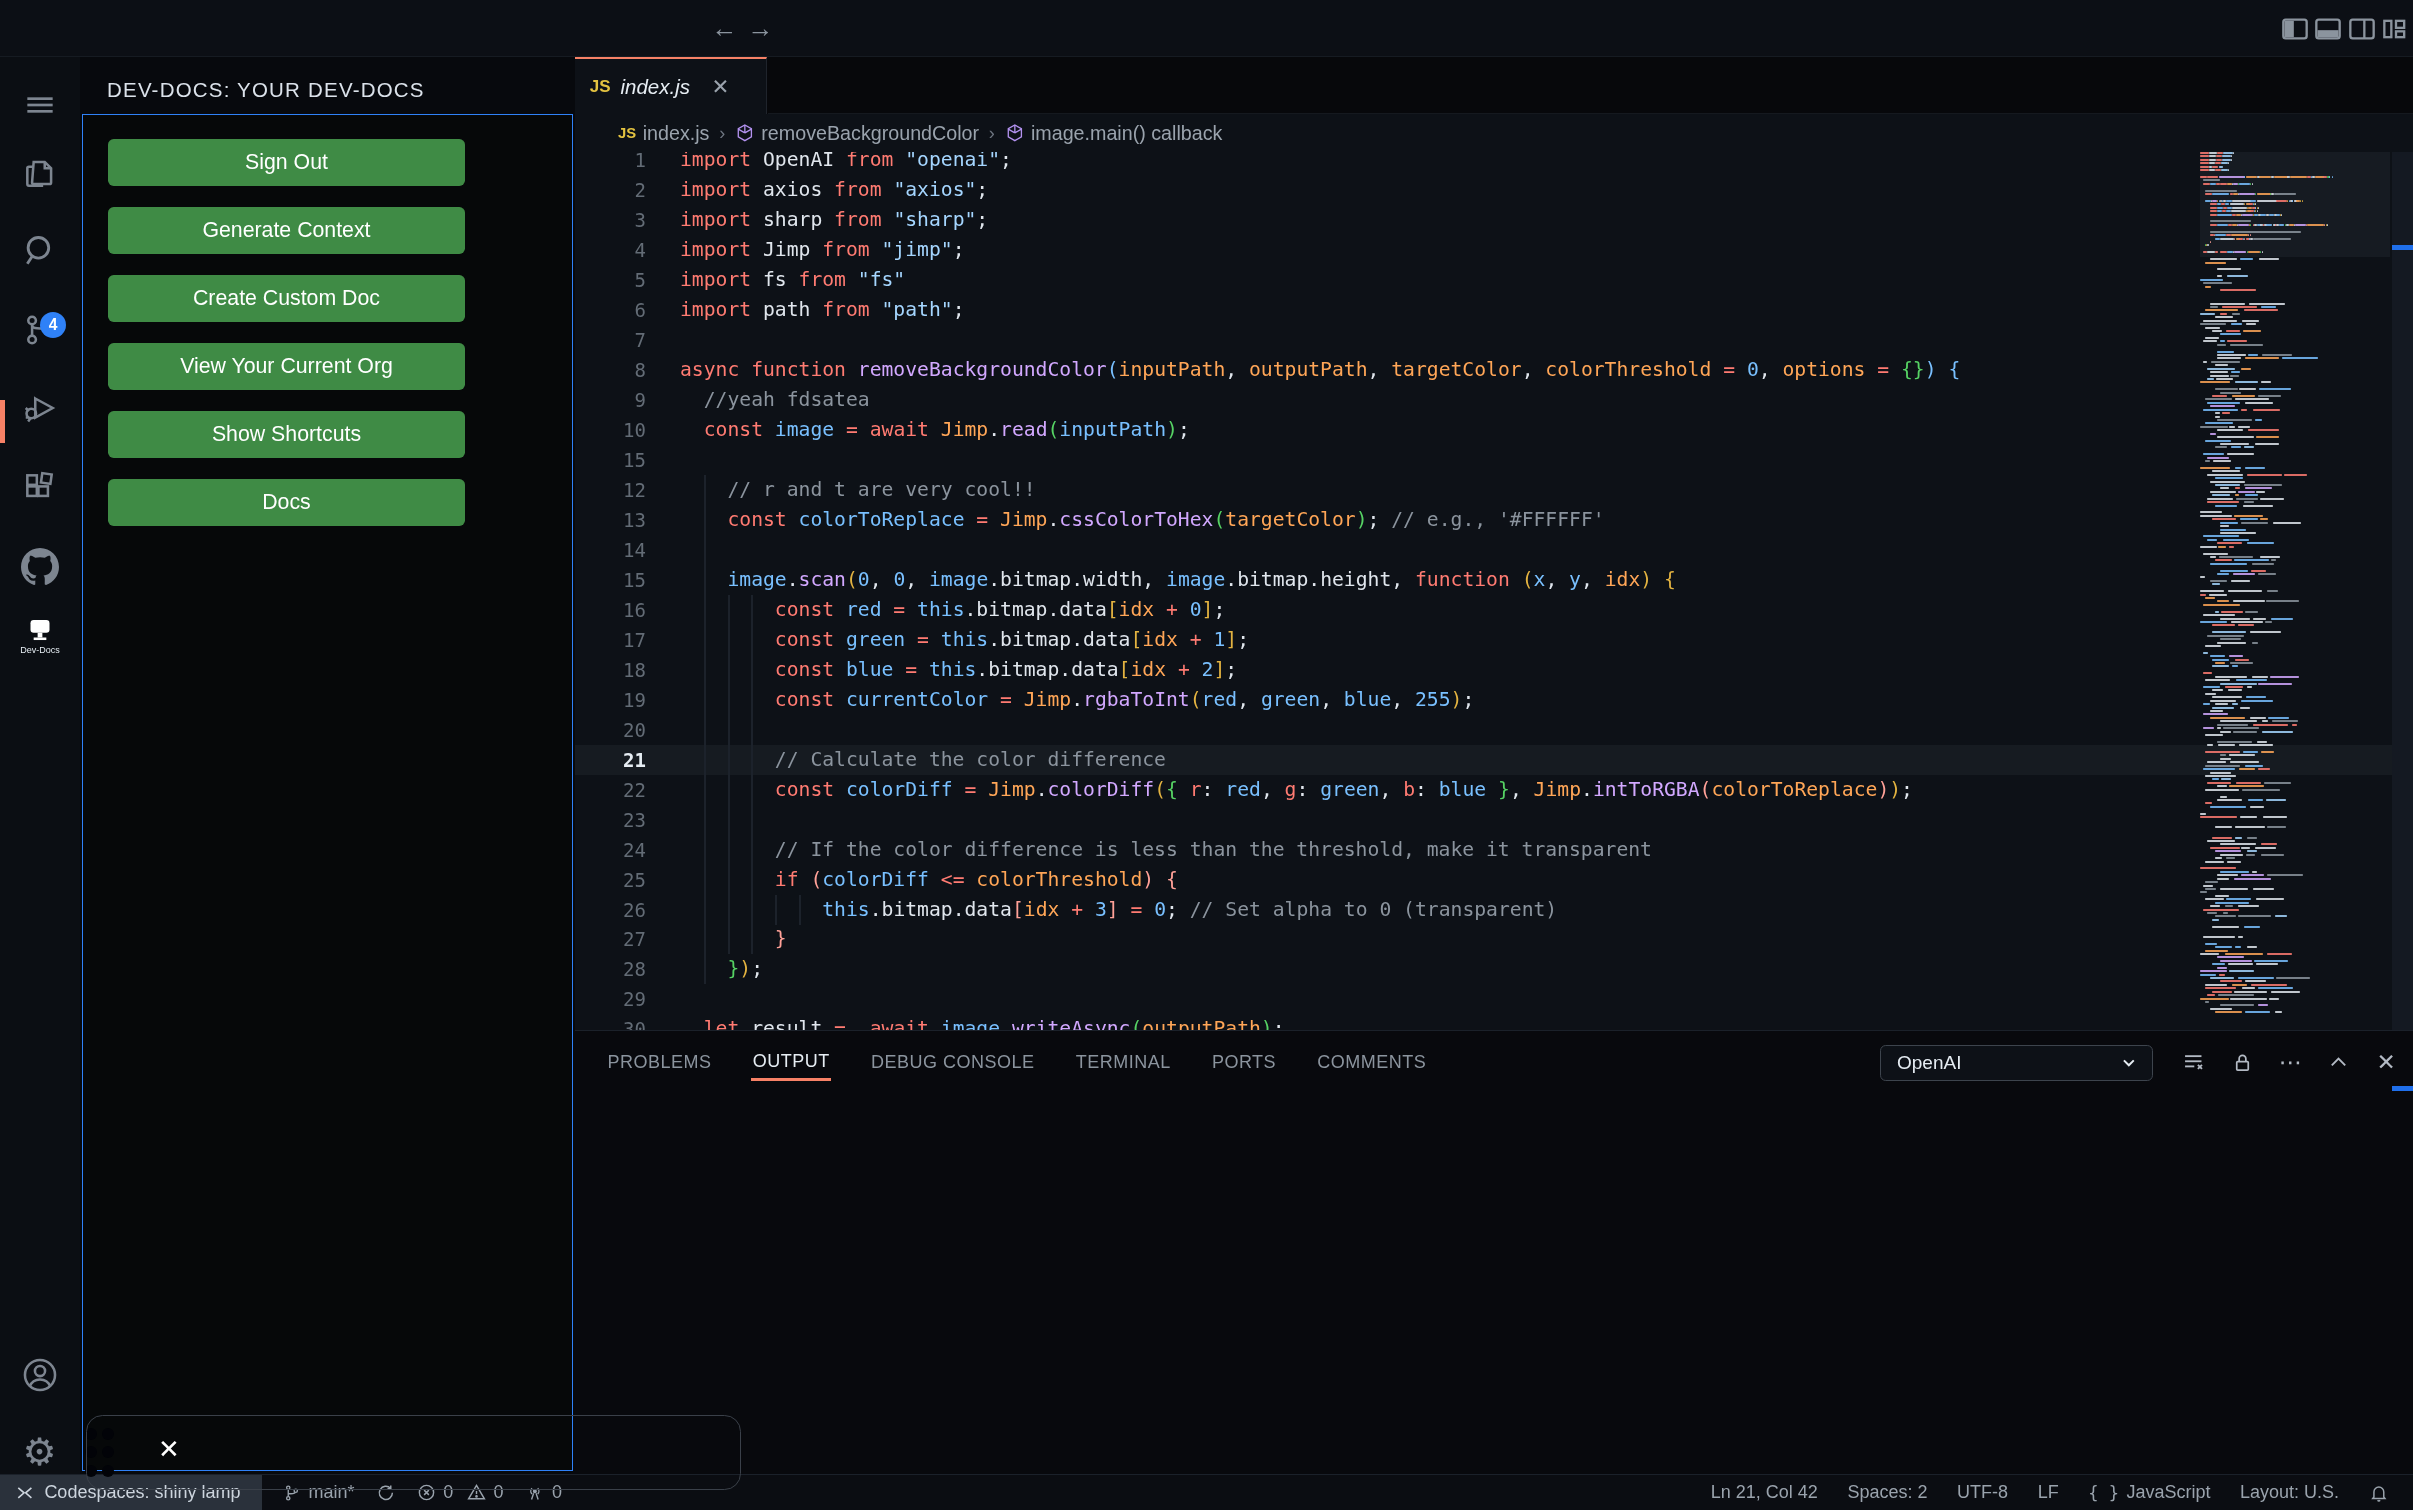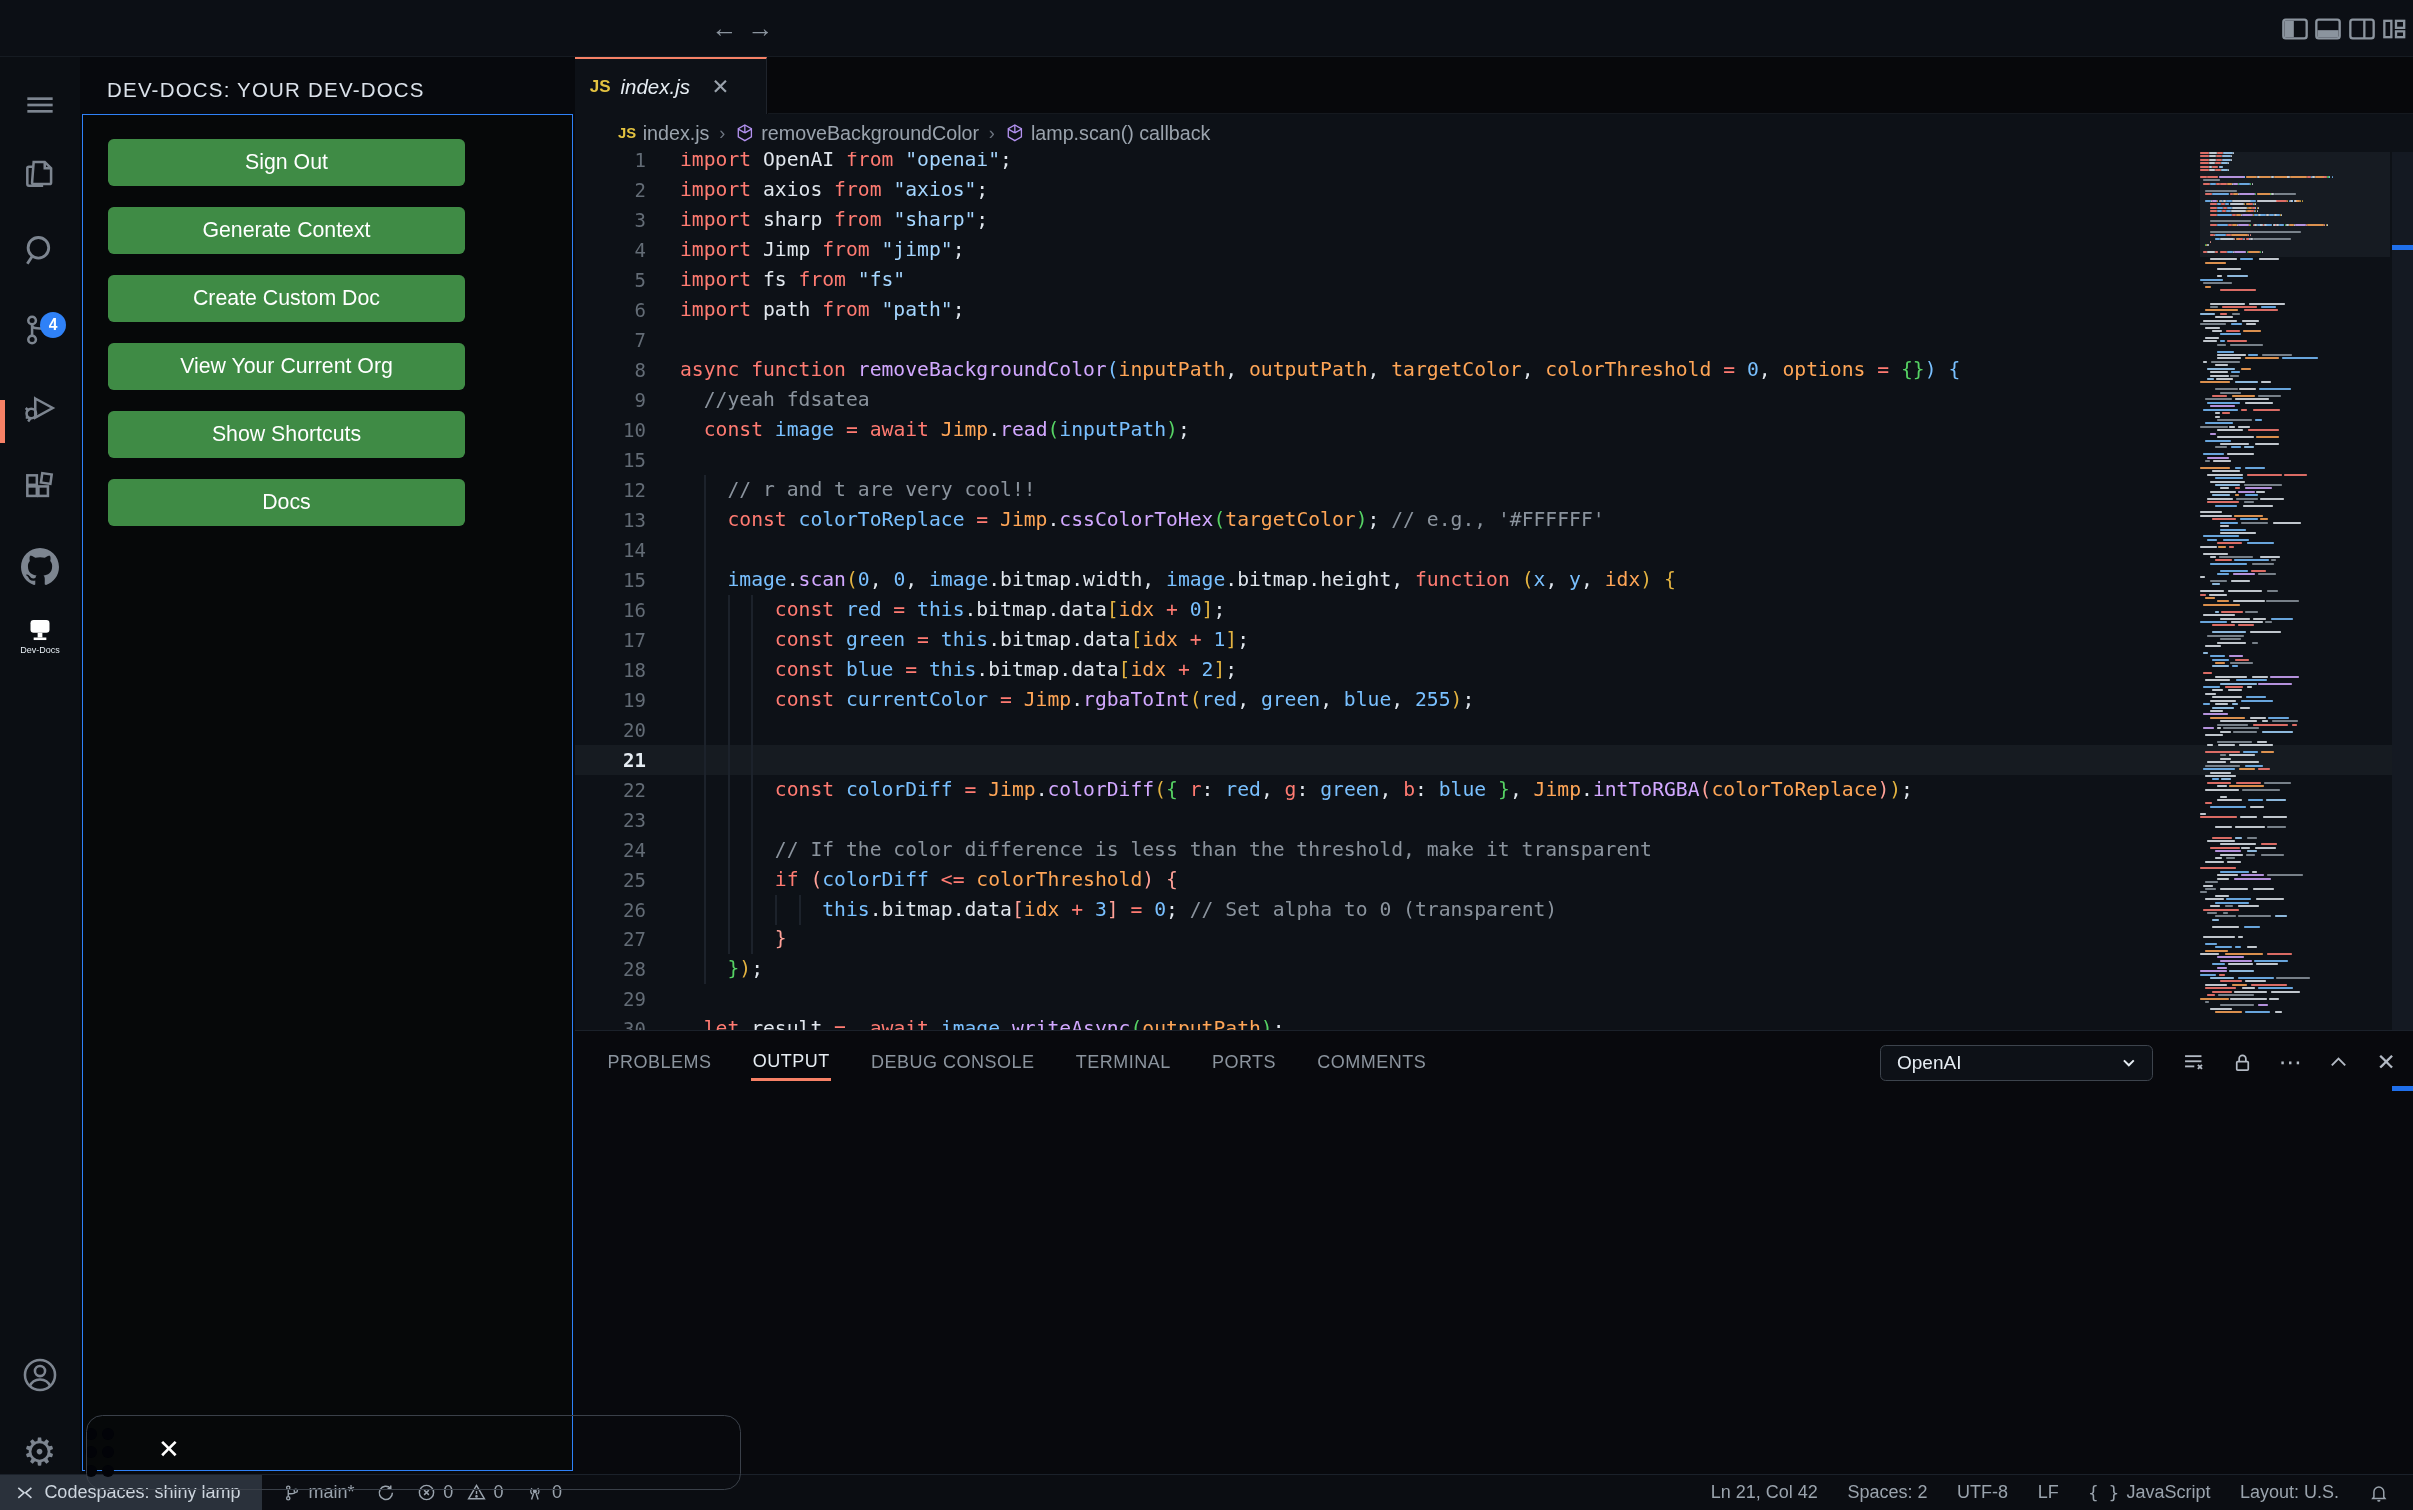--- a/index.html
+++ b/index.html
@@ -254,21 +254,21 @@
           <span>removeBackgroundColor</span>
         </span>
         <span class="bc-sep">›</span>
         <span style="display: inline-flex; align-items: center; gap: 6.6px;">
           <span>
             <svg width="19.7" height="19.7" viewBox="0 0 24 24" fill="none" stroke="#b392f0" stroke-width="1.6">
               <path d="M12 2.5l8 4.5v10l-8 4.5-8-4.5V7z"></path>
               <path d="M12 2.5V12m0 0l8-4.5M12 12L4 7.5"></path>
             </svg>
           </span>
-          <span>lamp.scan() callback</span>
+          <span>image.main() callback</span>
         </span>
       </div>
 
     <div class="editor-region">
       <div id="cl-band" class="cl-band" style="top: 593px;"></div>
       <div id="code-lines">
           <div class="code-row" style="top: -6.6px;"><span class="ln">1</span><span class="lc"><span style="color: rgb(255, 123, 114);">import </span><span style="color: rgb(224, 230, 237);">OpenAI </span><span style="color: rgb(255, 123, 114);">from </span><span style="color: rgb(165, 214, 255);">"openai"</span><span style="color: rgb(224, 230, 237);">;</span></span></div>
           <div class="code-row" style="top: 23.4px;"><span class="ln">2</span><span class="lc"><span style="color: rgb(255, 123, 114);">import </span><span style="color: rgb(224, 230, 237);">axios </span><span style="color: rgb(255, 123, 114);">from </span><span style="color: rgb(165, 214, 255);">"axios"</span><span style="color: rgb(224, 230, 237);">;</span></span></div>
           <div class="code-row" style="top: 53px;"><span class="ln">3</span><span class="lc"><span style="color: rgb(255, 123, 114);">import </span><span style="color: rgb(224, 230, 237);">sharp </span><span style="color: rgb(255, 123, 114);">from </span><span style="color: rgb(165, 214, 255);">"sharp"</span><span style="color: rgb(224, 230, 237);">;</span></span></div>
           <div class="code-row" style="top: 83px;"><span class="ln">4</span><span class="lc"><span style="color: rgb(255, 123, 114);">import </span><span style="color: rgb(224, 230, 237);">Jimp </span><span style="color: rgb(255, 123, 114);">from </span><span style="color: rgb(165, 214, 255);">"jimp"</span><span style="color: rgb(224, 230, 237);">;</span></span></div>
@@ -281,21 +281,21 @@
           <div class="code-row" style="top: 293px;"><span class="ln">15</span><span class="lc"></span></div>
           <div class="code-row" style="top: 323px;"><span class="ln">12</span><span class="guide" style="left: 129px;"></span><span class="lc"><span style="color: rgb(224, 230, 237);">    </span><span style="color: rgb(139, 148, 158);">// r and t are very cool!!</span></span></div>
           <div class="code-row" style="top: 353px;"><span class="ln">13</span><span class="guide" style="left: 129px;"></span><span class="lc"><span style="color: rgb(224, 230, 237);">    </span><span style="color: rgb(255, 123, 114);">const </span><span style="color: rgb(121, 192, 255);">colorToReplace</span><span style="color: rgb(255, 123, 114);"> = </span><span style="color: rgb(255, 166, 87);">Jimp</span><span style="color: rgb(224, 230, 237);">.</span><span style="color: rgb(210, 168, 255);">cssColorToHex</span><span style="color: rgb(86, 211, 100);">(</span><span style="color: rgb(255, 166, 87);">targetColor</span><span style="color: rgb(86, 211, 100);">)</span><span style="color: rgb(224, 230, 237);">; </span><span style="color: rgb(139, 148, 158);">// e.g., '#FFFFFF'</span></span></div>
           <div class="code-row" style="top: 383px;"><span class="ln">14</span><span class="guide" style="left: 129px;"></span><span class="lc"></span></div>
           <div class="code-row" style="top: 413px;"><span class="ln">15</span><span class="guide" style="left: 129px;"></span><span class="lc"><span style="color: rgb(224, 230, 237);">    </span><span style="color: rgb(121, 192, 255);">image</span><span style="color: rgb(224, 230, 237);">.</span><span style="color: rgb(210, 168, 255);">scan</span><span style="color: rgb(227, 179, 65);">(</span><span style="color: rgb(121, 192, 255);">0</span><span style="color: rgb(224, 230, 237);">, </span><span style="color: rgb(121, 192, 255);">0</span><span style="color: rgb(224, 230, 237);">, </span><span style="color: rgb(121, 192, 255);">image</span><span style="color: rgb(224, 230, 237);">.bitmap.width, </span><span style="color: rgb(121, 192, 255);">image</span><span style="color: rgb(224, 230, 237);">.bitmap.height, </span><span style="color: rgb(255, 123, 114);">function </span><span style="color: rgb(227, 179, 65);">(</span><span style="color: rgb(121, 192, 255);">x</span><span style="color: rgb(224, 230, 237);">, </span><span style="color: rgb(121, 192, 255);">y</span><span style="color: rgb(224, 230, 237);">, </span><span style="color: rgb(255, 166, 87);">idx</span><span style="color: rgb(227, 179, 65);">)</span><span style="color: rgb(224, 230, 237);"> </span><span style="color: rgb(227, 179, 65);">{</span></span></div>
           <div class="code-row" style="top: 443px;"><span class="ln">16</span><span class="guide" style="left: 129px;"></span><span class="guide" style="left: 153px;"></span><span class="guide" style="left: 176px;"></span><span class="lc"><span style="color: rgb(224, 230, 237);">        </span><span style="color: rgb(255, 123, 114);">const </span><span style="color: rgb(121, 192, 255);">red</span><span style="color: rgb(255, 123, 114);"> = </span><span style="color: rgb(121, 192, 255);">this</span><span style="color: rgb(224, 230, 237);">.bitmap.data</span><span style="color: rgb(227, 179, 65);">[</span><span style="color: rgb(255, 166, 87);">idx</span><span style="color: rgb(255, 123, 114);"> + </span><span style="color: rgb(121, 192, 255);">0</span><span style="color: rgb(227, 179, 65);">]</span><span style="color: rgb(224, 230, 237);">;</span></span></div>
           <div class="code-row" style="top: 473px;"><span class="ln">17</span><span class="guide" style="left: 129px;"></span><span class="guide" style="left: 153px;"></span><span class="guide" style="left: 176px;"></span><span class="lc"><span style="color: rgb(224, 230, 237);">        </span><span style="color: rgb(255, 123, 114);">const </span><span style="color: rgb(121, 192, 255);">green</span><span style="color: rgb(255, 123, 114);"> = </span><span style="color: rgb(121, 192, 255);">this</span><span style="color: rgb(224, 230, 237);">.bitmap.data</span><span style="color: rgb(227, 179, 65);">[</span><span style="color: rgb(255, 166, 87);">idx</span><span style="color: rgb(255, 123, 114);"> + </span><span style="color: rgb(121, 192, 255);">1</span><span style="color: rgb(227, 179, 65);">]</span><span style="color: rgb(224, 230, 237);">;</span></span></div>
           <div class="code-row" style="top: 503px;"><span class="ln">18</span><span class="guide" style="left: 129px;"></span><span class="guide" style="left: 153px;"></span><span class="guide" style="left: 176px;"></span><span class="lc"><span style="color: rgb(224, 230, 237);">        </span><span style="color: rgb(255, 123, 114);">const </span><span style="color: rgb(121, 192, 255);">blue</span><span style="color: rgb(255, 123, 114);"> = </span><span style="color: rgb(121, 192, 255);">this</span><span style="color: rgb(224, 230, 237);">.bitmap.data</span><span style="color: rgb(227, 179, 65);">[</span><span style="color: rgb(255, 166, 87);">idx</span><span style="color: rgb(255, 123, 114);"> + </span><span style="color: rgb(121, 192, 255);">2</span><span style="color: rgb(227, 179, 65);">]</span><span style="color: rgb(224, 230, 237);">;</span></span></div>
           <div class="code-row" style="top: 533px;"><span class="ln">19</span><span class="guide" style="left: 129px;"></span><span class="guide" style="left: 153px;"></span><span class="guide" style="left: 176px;"></span><span class="lc"><span style="color: rgb(224, 230, 237);">        </span><span style="color: rgb(255, 123, 114);">const </span><span style="color: rgb(121, 192, 255);">currentColor</span><span style="color: rgb(255, 123, 114);"> = </span><span style="color: rgb(255, 166, 87);">Jimp</span><span style="color: rgb(224, 230, 237);">.</span><span style="color: rgb(210, 168, 255);">rgbaToInt</span><span style="color: rgb(227, 179, 65);">(</span><span style="color: rgb(121, 192, 255);">red</span><span style="color: rgb(224, 230, 237);">, </span><span style="color: rgb(121, 192, 255);">green</span><span style="color: rgb(224, 230, 237);">, </span><span style="color: rgb(121, 192, 255);">blue</span><span style="color: rgb(224, 230, 237);">, </span><span style="color: rgb(121, 192, 255);">255</span><span style="color: rgb(227, 179, 65);">)</span><span style="color: rgb(224, 230, 237);">;</span></span></div>
           <div class="code-row" style="top: 563px;"><span class="ln">20</span><span class="guide" style="left: 129px;"></span><span class="guide" style="left: 153px;"></span><span class="guide" style="left: 176px;"></span><span class="lc"></span></div>
-          <div class="code-row current" style="top: 593px;"><span class="ln">21</span><span class="guide" style="left: 129px;"></span><span class="guide" style="left: 153px;"></span><span class="guide" style="left: 176px;"></span></div>
+          <div class="code-row current" style="top: 593px;"><span class="ln">21</span><span class="guide" style="left: 129px;"></span><span class="guide" style="left: 153px;"></span><span class="guide" style="left: 176px;"></span><span class="lc"><span style="color: rgb(224, 230, 237);">        </span><span style="color: rgb(139, 148, 158);">// Calculate the color difference</span></span></div>
           <div class="code-row" style="top: 623px;"><span class="ln">22</span><span class="guide" style="left: 129px;"></span><span class="guide" style="left: 153px;"></span><span class="guide" style="left: 176px;"></span><span class="lc"><span style="color: rgb(224, 230, 237);">        </span><span style="color: rgb(255, 123, 114);">const </span><span style="color: rgb(121, 192, 255);">colorDiff</span><span style="color: rgb(255, 123, 114);"> = </span><span style="color: rgb(255, 166, 87);">Jimp</span><span style="color: rgb(224, 230, 237);">.</span><span style="color: rgb(210, 168, 255);">colorDiff</span><span style="color: rgb(227, 179, 65);">(</span><span style="color: rgb(86, 211, 100);">{</span><span style="color: rgb(224, 230, 237);"> </span><span style="color: rgb(255, 123, 114);">r</span><span style="color: rgb(224, 230, 237);">: </span><span style="color: rgb(121, 192, 255);">red</span><span style="color: rgb(224, 230, 237);">, </span><span style="color: rgb(255, 123, 114);">g</span><span style="color: rgb(224, 230, 237);">: </span><span style="color: rgb(121, 192, 255);">green</span><span style="color: rgb(224, 230, 237);">, </span><span style="color: rgb(255, 123, 114);">b</span><span style="color: rgb(224, 230, 237);">: </span><span style="color: rgb(121, 192, 255);">blue</span><span style="color: rgb(224, 230, 237);"> </span><span style="color: rgb(86, 211, 100);">}</span><span style="color: rgb(224, 230, 237);">, </span><span style="color: rgb(255, 166, 87);">Jimp</span><span style="color: rgb(224, 230, 237);">.</span><span style="color: rgb(210, 168, 255);">intToRGBA</span><span style="color: rgb(255, 161, 152);">(</span><span style="color: rgb(255, 166, 87);">colorToReplace</span><span style="color: rgb(255, 161, 152);">)</span><span style="color: rgb(227, 179, 65);">)</span><span style="color: rgb(224, 230, 237);">;</span></span></div>
           <div class="code-row" style="top: 653px;"><span class="ln">23</span><span class="guide" style="left: 129px;"></span><span class="guide" style="left: 153px;"></span><span class="guide" style="left: 176px;"></span><span class="lc"></span></div>
           <div class="code-row" style="top: 683px;"><span class="ln">24</span><span class="guide" style="left: 129px;"></span><span class="guide" style="left: 153px;"></span><span class="guide" style="left: 176px;"></span><span class="lc"><span style="color: rgb(224, 230, 237);">        </span><span style="color: rgb(139, 148, 158);">// If the color difference is less than the threshold, make it transparent</span></span></div>
           <div class="code-row" style="top: 713px;"><span class="ln">25</span><span class="guide" style="left: 129px;"></span><span class="guide" style="left: 153px;"></span><span class="guide" style="left: 176px;"></span><span class="lc"><span style="color: rgb(224, 230, 237);">        </span><span style="color: rgb(255, 123, 114);">if </span><span style="color: rgb(255, 161, 152);">(</span><span style="color: rgb(121, 192, 255);">colorDiff</span><span style="color: rgb(255, 123, 114);"> &lt;= </span><span style="color: rgb(255, 166, 87);">colorThreshold</span><span style="color: rgb(255, 161, 152);">)</span><span style="color: rgb(224, 230, 237);"> </span><span style="color: rgb(255, 161, 152);">{</span></span></div>
           <div class="code-row" style="top: 743px;"><span class="ln">26</span><span class="guide" style="left: 129px;"></span><span class="guide" style="left: 153px;"></span><span class="guide" style="left: 176px;"></span><span class="guide" style="left: 200px;"></span><span class="guide" style="left: 224px;"></span><span class="lc"><span style="color: rgb(224, 230, 237);">            </span><span style="color: rgb(121, 192, 255);">this</span><span style="color: rgb(224, 230, 237);">.bitmap.data</span><span style="color: rgb(255, 161, 152);">[</span><span style="color: rgb(255, 166, 87);">idx</span><span style="color: rgb(255, 123, 114);"> + </span><span style="color: rgb(121, 192, 255);">3</span><span style="color: rgb(255, 161, 152);">]</span><span style="color: rgb(255, 123, 114);"> = </span><span style="color: rgb(121, 192, 255);">0</span><span style="color: rgb(224, 230, 237);">; </span><span style="color: rgb(139, 148, 158);">// Set alpha to 0 (transparent)</span></span></div>
           <div class="code-row" style="top: 772px;"><span class="ln">27</span><span class="guide" style="left: 129px;"></span><span class="guide" style="left: 153px;"></span><span class="guide" style="left: 176px;"></span><span class="lc"><span style="color: rgb(224, 230, 237);">        </span><span style="color: rgb(255, 161, 152);">}</span></span></div>
           <div class="code-row" style="top: 802px;"><span class="ln">28</span><span class="guide" style="left: 129px;"></span><span class="lc"><span style="color: rgb(224, 230, 237);">    </span><span style="color: rgb(86, 211, 100);">}</span><span style="color: rgb(227, 179, 65);">)</span><span style="color: rgb(224, 230, 237);">;</span></span></div>
           <div class="code-row" style="top: 832px;"><span class="ln">29</span><span class="lc"></span></div>
           <div class="code-row" style="top: 862px;"><span class="ln">30</span><span class="lc"><span style="color: rgb(224, 230, 237);">  </span><span style="color: rgb(255, 123, 114);">let </span><span style="color: rgb(224, 230, 237);">result</span><span style="color: rgb(255, 123, 114);"> = </span><span style="color: rgb(224, 230, 237);"> </span><span style="color: rgb(255, 123, 114);">await </span><span style="color: rgb(121, 192, 255);">image</span><span style="color: rgb(224, 230, 237);">.</span><span style="color: rgb(210, 168, 255);">writeAsync</span><span style="color: rgb(86, 211, 100);">(</span><span style="color: rgb(255, 166, 87);">outputPath</span><span style="color: rgb(86, 211, 100);">)</span><span style="color: rgb(224, 230, 237);">;</span></span></div>
         </div>

